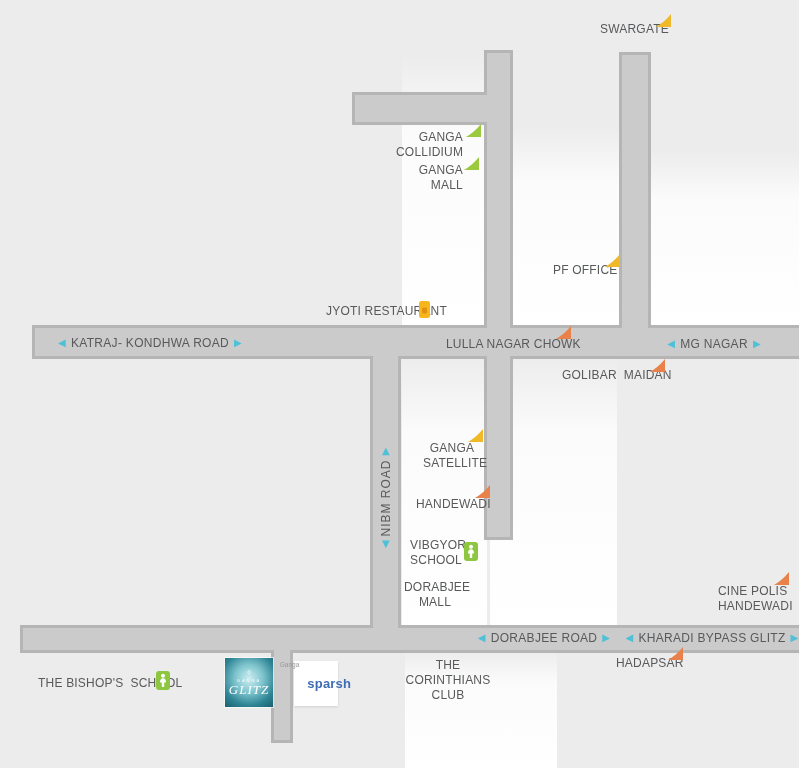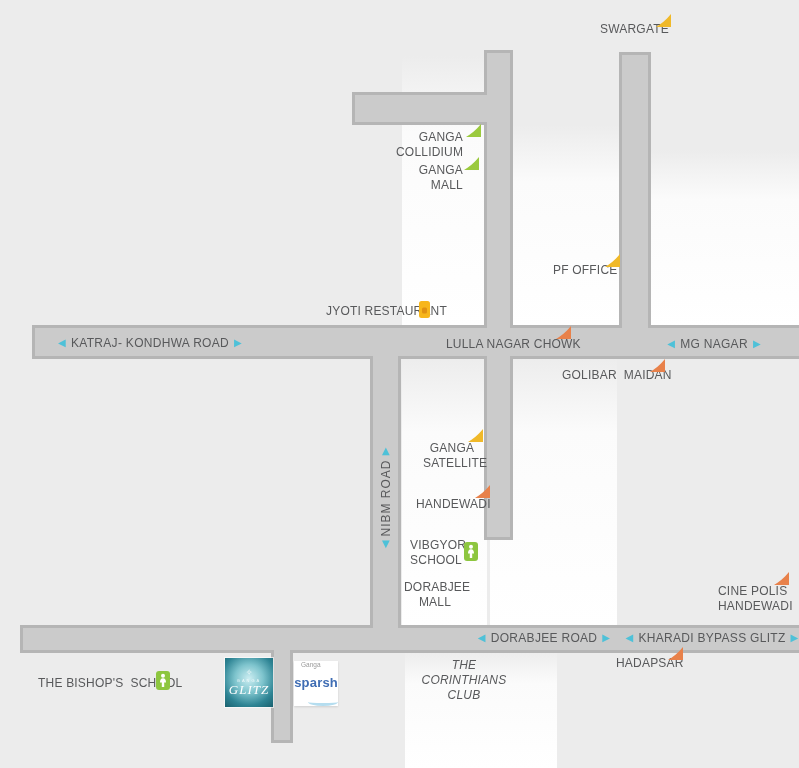--- a/index.html
+++ b/index.html
@@ -14,21 +14,21 @@
   .road-label{position:absolute;transform:translate(-50%,-50%);display:flex;align-items:center;gap:5px;color:var(--label);font-size:12px;letter-spacing:.3px;white-space:pre;}
   .road-label.v{flex-direction:column;gap:3px;}
   .road-label .arrow{font-family:"DejaVu Sans",sans-serif;color:var(--arrow);font-size:10px;line-height:10px;}
   .road-label .vtext{writing-mode:vertical-rl;transform:rotate(180deg);letter-spacing:1px;}
   #glitz-logo{position:absolute;display:flex;flex-direction:column;align-items:center;justify-content:center;
     background:radial-gradient(circle at 50% 42%, var(--glitz-teal-light) 0%, #7ec4cd 38%, #2e8494 72%, var(--glitz-teal-dark) 100%);
     color:#fff;text-align:center;box-shadow:0 0 0 1px rgba(255,255,255,.6);}
   .glitz-spark{font-size:8px;line-height:8px;opacity:.95;}
   .glitz-brand{font-size:4px;letter-spacing:2px;opacity:.85;margin-top:1px;}
   .glitz-name{font-family:"Liberation Serif",serif;font-size:13px;letter-spacing:1px;line-height:14px;font-style:italic;}
-  #sparsh-logo{position:absolute;background:#fff;display:flex;flex-direction:column;align-items:flex-end;justify-content:center;box-shadow:0 1px 2px rgba(0,0,0,.12);gap:8px;}
+  #sparsh-logo{position:absolute;background:#fff;display:flex;flex-direction:row;align-items:center;justify-content:center;box-shadow:0 1px 2px rgba(0,0,0,.12);gap:8px;}
   .sparsh-brand{font-size:6.5px;color:var(--sparsh-gray);align-self:flex-start;margin-left:7px;line-height:7px;}
   .sparsh-name{font-size:13px;color:var(--sparsh-blue);line-height:13px;font-weight:bold;letter-spacing:.2px;}
   .sparsh-wave{width:30px;height:7px;border-bottom:3px solid var(--sparsh-wave);border-radius:50%;margin-top:1px;}
 </style>
 </head>
 <body>
 
 <div id="map">
   <div class="block" style="left: 402px; top: 56px; width: 85px; height: 272px;"></div>
     <div class="block" style="left: 510px; top: 125px; width: 112px; height: 203px;"></div>
@@ -140,21 +140,21 @@
         <path d="M15 0 C9.5 6.5 4.5 10.3 0 13 L15 13 Z" fill="#e8814a"></path>
       </svg></div>
     <div class="landmark" style="left: 38px; top: 676px; width: 115px; text-align: left;">
       <div class="lm-line">THE BISHOP'S  SCHOOL</div>
     </div>
     <div class="marker" style="left: 156px; top: 671px;"><svg width="14" height="19" viewBox="0 0 14 19">
         <rect width="14" height="19" rx="3" fill="#8dc63f"></rect>
         <circle cx="7" cy="4.8" r="2" fill="#fff"></circle>
         <path d="M7 7.3 C4.8 7.3 4 9.3 4 11.4 L5.8 11.4 L5.8 16 L8.2 16 L8.2 11.4 L10 11.4 C10 9.3 9.2 7.3 7 7.3 Z" fill="#fff"></path>
       </svg></div>
-    <div class="landmark" style="left: 420px; top: 658px; width: 88px; text-align: center; font-style: italic;">
+    <div class="landmark" style="left: 404px; top: 658px; width: 88px; text-align: center;">
       <div class="lm-line">THE</div>
       <div class="lm-line">CORINTHIANS</div>
       <div class="lm-line">CLUB</div>
     </div>
     <div id="glitz-logo" style="left: 225px; top: 658px; width: 48px; height: 49px;">
     <div class="glitz-spark">✧</div>
     <div class="glitz-brand">GANGA</div>
     <div class="glitz-name">GLITZ</div>
   </div>
   <div id="sparsh-logo" style="left: 294px; top: 661px; width: 44px; height: 45px;">

